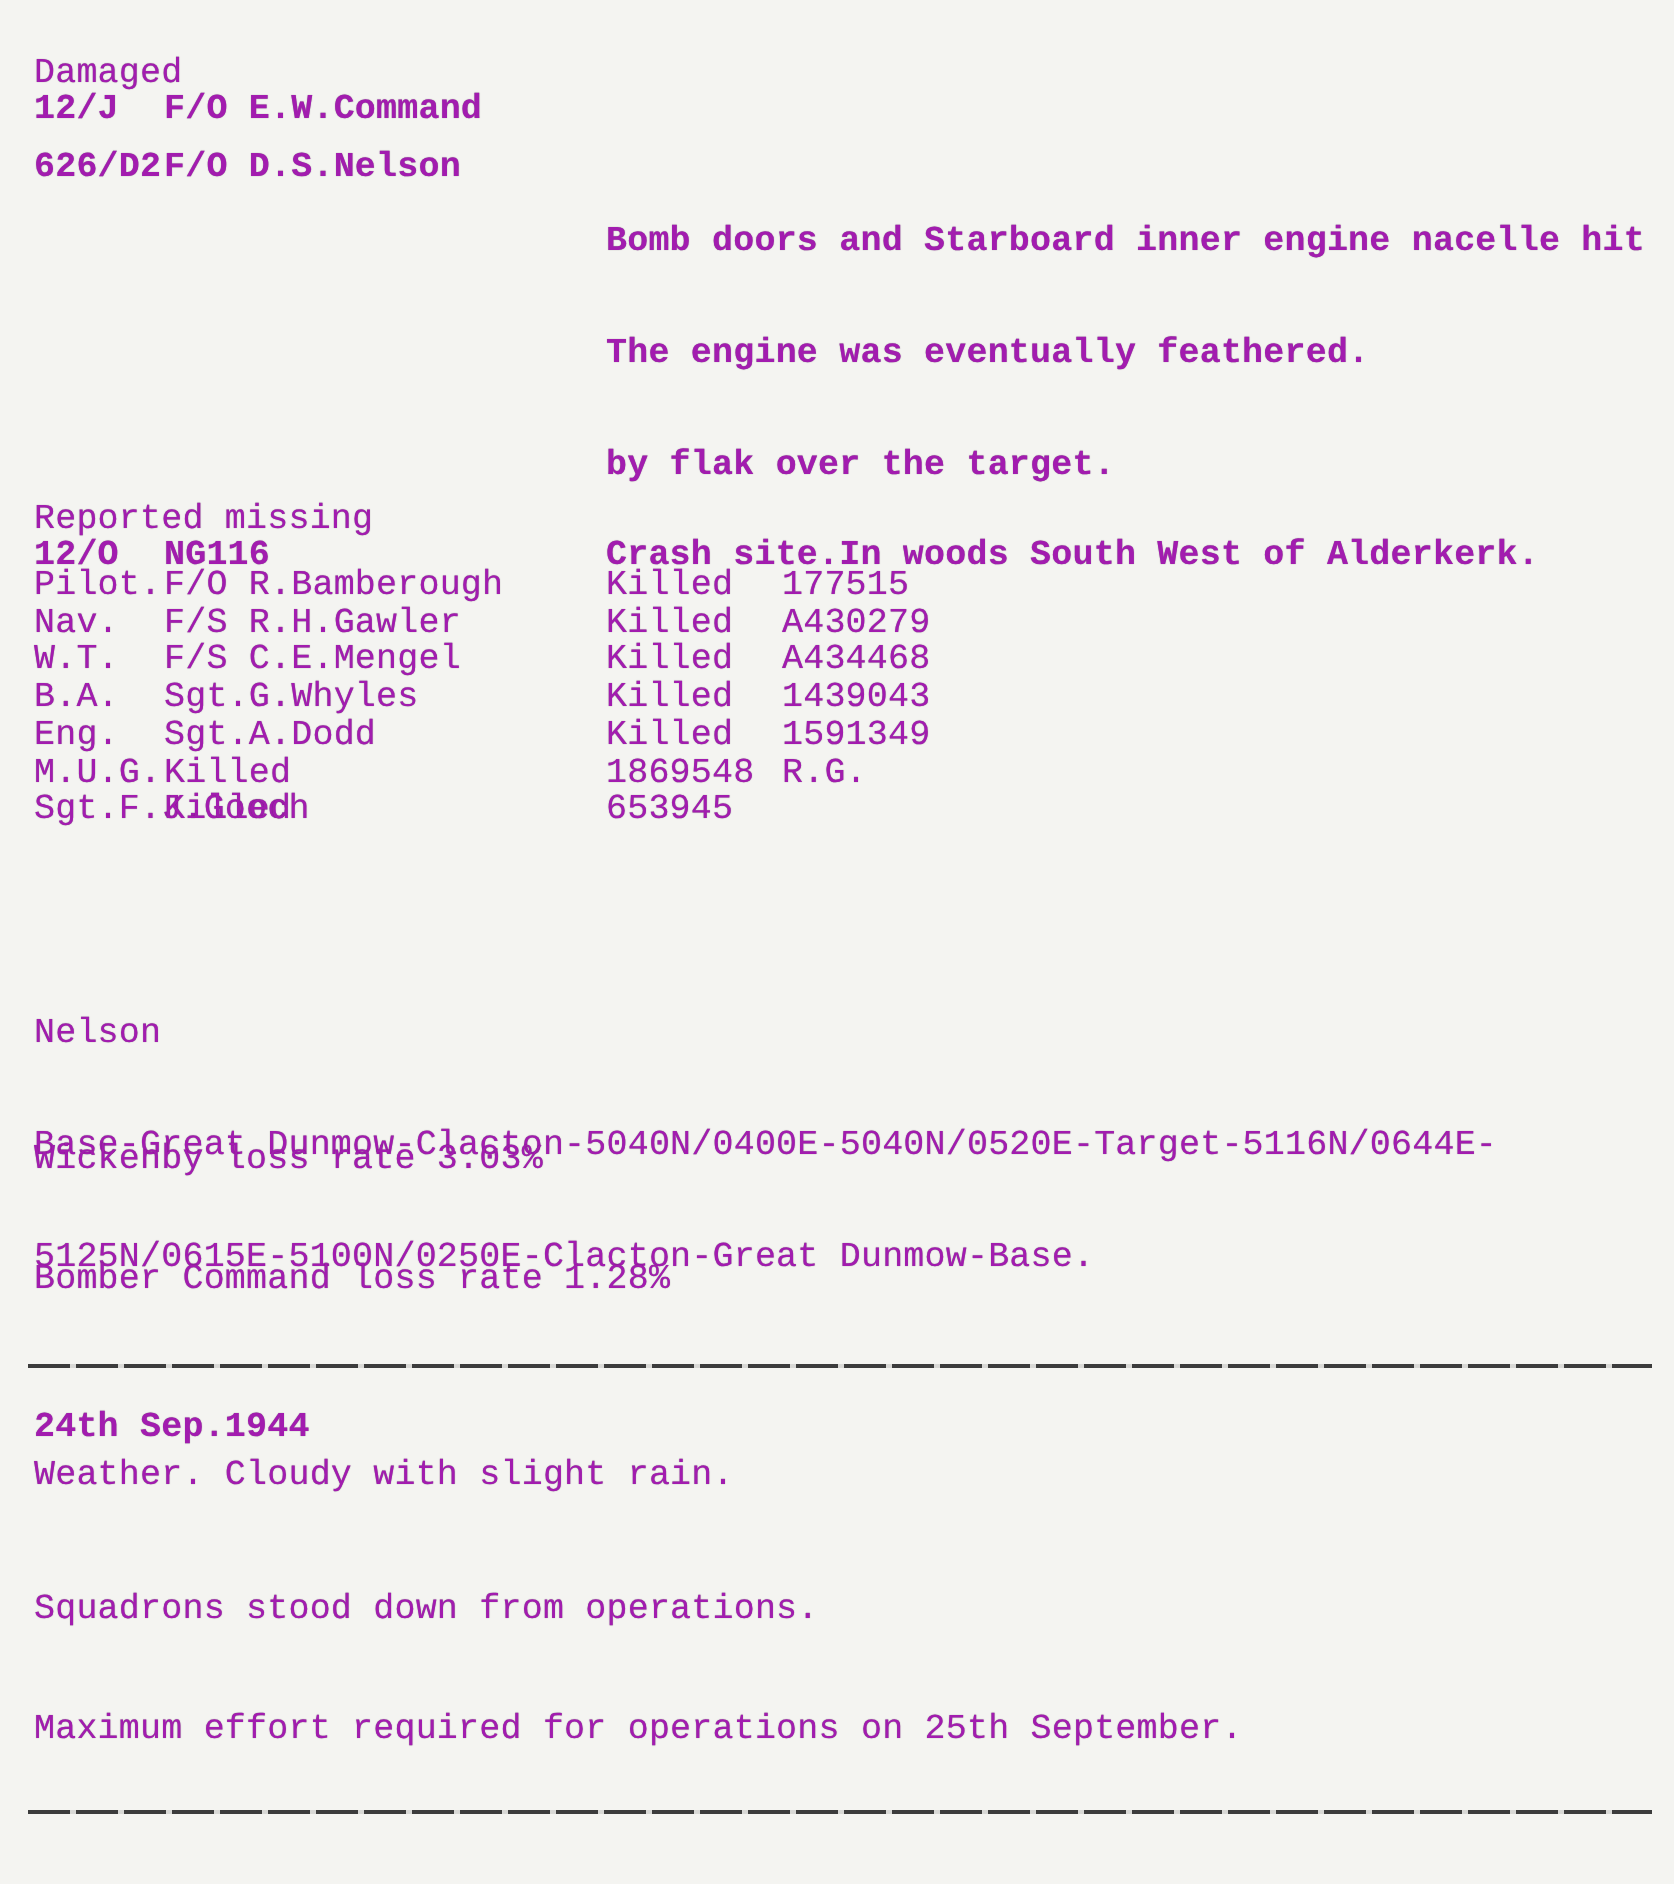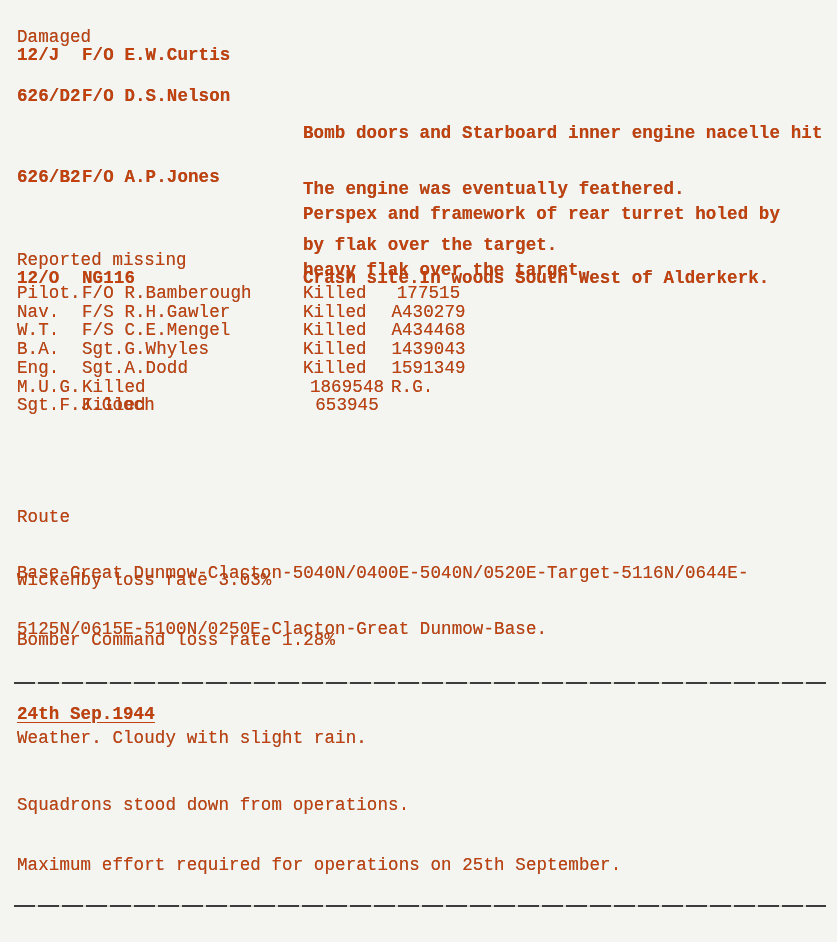--- a/index.html
+++ b/index.html
@@ -10,83 +10,74 @@
   }
   .page {
     position: relative;
     width: 837px;
     height: 942px;
     background: #f4f4f1;
     font-family: "Liberation Mono", "DejaVu Sans Mono", monospace;
     font-size: 17.5px;
     letter-spacing: 0.1px;
     line-height: 18.6px;
-    color: #c2410c;
+    color: #a21caf;
     overflow: hidden;
     text-shadow: 0 0 0.5px rgba(45,45,45,0.55);
   }
   .abs { position: absolute; left: 17px; white-space: pre; }
   .entry-grid {
     display: grid;
     grid-template-columns: 65px 221px auto;
     align-items: start;
     font-weight: bold;
   }
   .crew-grid {
     display: grid;
     grid-template-columns: 65px 221px 88px 75px;
     line-height: 18.7px;
   }
-  .crew-grid .num { text-align: center; }
+  .crew-grid .num { text-align: left; }
   .divider {
     position: absolute;
     left: 14px;
     width: 812px;
     height: 2px;
     background: repeating-linear-gradient(90deg,
       #3c3c3c 0px, #3c3c3c 21px,
       rgba(60,60,60,0.15) 21px, rgba(60,60,60,0.15) 24px);
   }
   .date-heading {
     font-weight: bold;
-    text-decoration: underline;
     text-underline-offset: 3px;
   }
   .cell { white-space: pre; }
 </style>
 </head>
 <body>
 
 <div class="page">
 
   <div class="abs" style="top:28px">Damaged</div>
 
   <div class="abs entry-grid" style="top:46px; width:800px">
     <div class="cell">12/J</div>
-    <div class="cell">F/O E.W.Curtis</div>
+    <div class="cell">F/O E.W.Command</div>
   </div>
 
-  <div class="abs entry-grid" style="top:87px; width:800px">
+  <div class="abs entry-grid" style="top:75px; width:800px">
     <div class="cell">626/D2</div>
     <div class="cell">F/O D.S.Nelson</div>
     <div>
       <div class="cell">Bomb doors and Starboard inner engine nacelle hit</div>
       <div class="cell">The engine was eventually feathered.</div>
       <div class="cell">by flak over the target.</div>
     </div>
   </div>
 
-  <div class="abs entry-grid" style="top:168px; width:800px">
-    <div class="cell">626/B2</div>
-    <div class="cell">F/O A.P.Jones</div>
-    <div>
-      <div class="cell">Perspex and framework of rear turret holed by</div>
-      <div class="cell">heavy flak over the target.</div>
-    </div>
-  </div>
 
   <div class="abs" style="top:251px">Reported missing</div>
 
   <div class="abs entry-grid" style="top:269px; width:800px">
     <div class="cell">12/O</div>
     <div class="cell">NG116</div>
     <div class="cell">Crash site.In woods South West of Alderkerk.</div>
   </div>
 
   <div class="abs crew-grid" style="top:284px; width:800px">
@@ -119,21 +110,21 @@
     <div class="cell">Killed</div>
     <div class="cell num">1869548</div>
 
     <div class="cell">R.G.</div>
     <div class="cell">Sgt.F.J.Gooch</div>
     <div class="cell">Killed</div>
     <div class="cell num">653945</div>
   </div>
 
   <div class="abs" style="top:471px">
-    <div class="cell">Route</div>
+    <div class="cell">Nelson</div>
     <div class="cell">Base-Great Dunmow-Clacton-5040N/0400E-5040N/0520E-Target-5116N/0644E-</div>
     <div class="cell">5125N/0615E-5100N/0250E-Clacton-Great Dunmow-Base.</div>
   </div>
 
   <div class="abs" style="top:571px">Wickenby loss rate 3.03%</div>
 
   <div class="abs" style="top:631px">Bomber Command loss rate 1.28%</div>
 
   <div class="divider" style="top:682px"></div>
 

